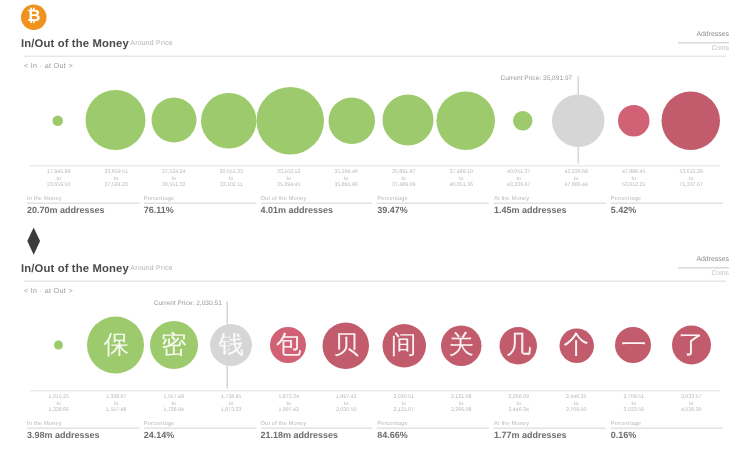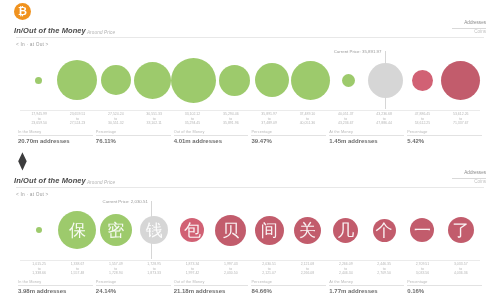--- a/index.html
+++ b/index.html
@@ -12,22 +12,22 @@
   .panel { position: relative; width: 500px; height: 150px; padding: 0 10px; }
 
   
   .logo-row { height: 22px; display: flex; align-items: center; padding-left: 4px; }
   .coin-logo { width: 17px; height: 17px; border-radius: 50%;
     display: flex; align-items: center; justify-content: center;
     font-size: 11px; font-weight: bold; color: #fff; line-height: 1; }
   .logo-btc { background: #f0921e; }
   .logo-eth { background: transparent; color: #3c3c3d; font-size: 16px; }
 
-  .title-row { display: flex; align-items: flex-end; gap: 1px;
-    padding-left: 4px; height: 13px; font-style: italic; }
+  .title-row { display: flex; align-items: center; gap: 1px;
+    padding-left: 4px; height: 13px; }
   .title { font-size: 7.5px; color: #4a4a4a; font-weight: 600; letter-spacing: .1px; }
   .subtitle { font-size: 4.6px; color: #b0b0b0; letter-spacing: .15px; }
 
   .rule { height: 1px; background: #e8e8e8; margin: 2px 6px 0 6px; }
 
   .meta-right { position: absolute; right: 14px; top: 20px;
     text-align: right; line-height: 1.45; }
   .meta-right .m1 { font-size: 4.6px; color: #8a8a8a; }
   .meta-right .m2 { font-size: 4.6px; color: #c2c2c2; }
   .meta-line { height: 1px; background: #d9d9d9; width: 34px;

